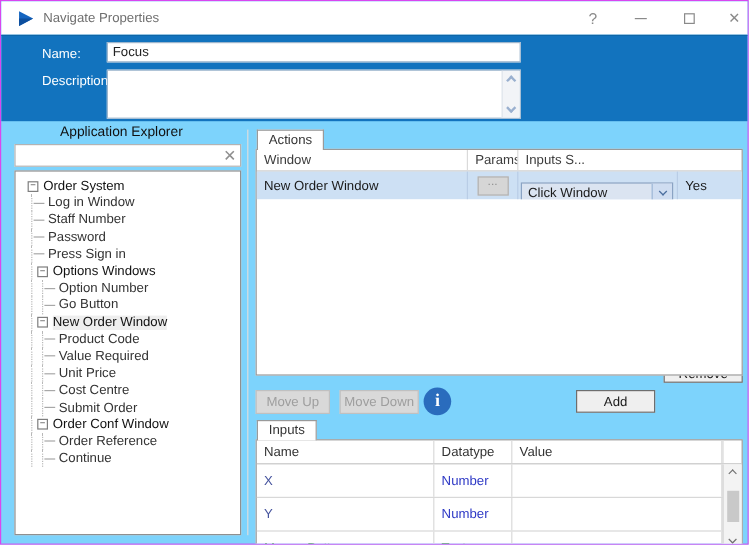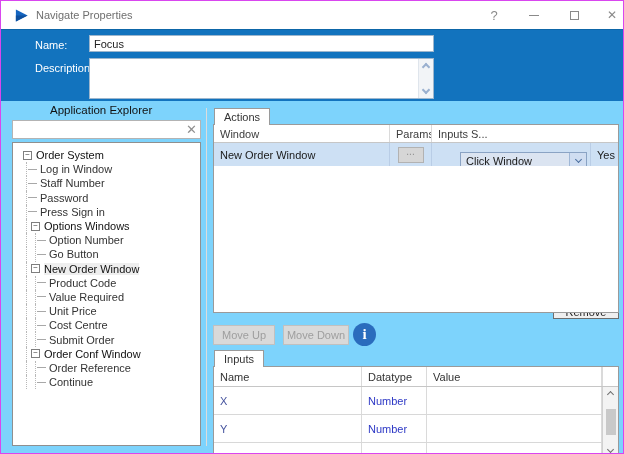--- a/index.html
+++ b/index.html
@@ -60,21 +60,21 @@
   .th:last-child{border-right:0;}
   .a-c1{width:176px;} .a-c2{width:42px;} .a-c3{width:133px;} .a-c4{flex:1;}
   .arow{display:flex;height:23px;background:#cde0f4;align-items:center;}
   .ac{height:100%;display:flex;align-items:center;padding-left:6px;border-right:1px solid #b9cde6;overflow:hidden;white-space:nowrap;color:#1a1a1a;}
   .ac:last-child{border-right:0;}
   .params-btn{margin:0 auto;width:26px;height:16px;background:#d6d6d6;border:1px solid #b2b2b2;color:#8f8f8f;font-size:10px;line-height:8px;text-align:center;}
   .combo{flex:1;height:18px;margin:0 3px 0 0;background:#dbe4f1;border:1px solid #8aa3c4;display:flex;align-items:center;position:relative;}
   .combo-text{padding-left:5px;color:#1a1a1a;}
   .combo-arrow{position:absolute;right:0;top:0;bottom:0;width:17px;background:#cfddf1;border-left:1px solid #9fb7d6;display:flex;align-items:center;justify-content:center;}
   .combo-arrow .chev{border-color:#4a6e9e;border-width:1.5px;width:5px;height:5px;}
-  .ac-action{padding:12px 0 0 2px;margin-left:26px;}
+  .ac-action{padding:12px 0 0 2px;}
   
   .btn{position:absolute;height:20px;display:flex;align-items:center;justify-content:center;font-size:11px;}
   .btn.disabled{background:#d9d9d9;border:1px solid #c0c0c0;color:#9e9e9e;}
   .btn.enabled{background:#efefef;border:1px solid #6e6e6e;color:#1a1a1a;}
   .btn-moveup{left:212px;top:324px;width:62px;}
   .btn-movedown{left:282px;top:324px;width:66px;}
   .btn-add{left:479px;top:324px;width:66px;height:19px;}
   .btn-remove{left:552px;top:304px;width:66px;height:14px;}
   .info-circle{position:absolute;left:352px;top:322px;width:23px;height:23px;border-radius:50%;background:#2a6cbd;color:#fff;
     display:flex;align-items:center;justify-content:center;font-family:"Liberation Serif","DejaVu Serif",serif;font-weight:bold;font-size:15px;}
@@ -247,20 +247,21 @@
             </div>
           </div>
           <div class="ac a-c4">Yes</div>
         </div>
       </div>
   </div>
 
   <div class="btn disabled btn-moveup">Move Up</div>
   <div class="btn disabled btn-movedown">Move Down</div>
   <div class="info-circle">i</div>
+  <div class="btn enabled btn-add">Add</div>
   <div class="btn enabled btn-remove">Remove</div>
 
   <div class="tab tab-inputs">Inputs</div>
   <div class="inputs-table">
     <div class="ihead">
       <div class="ic i-c1">Name</div>
       <div class="ic i-c2">Datatype</div>
       <div class="ic i-c3">Value</div>
       <div class="ic i-c4"></div>
     </div>

